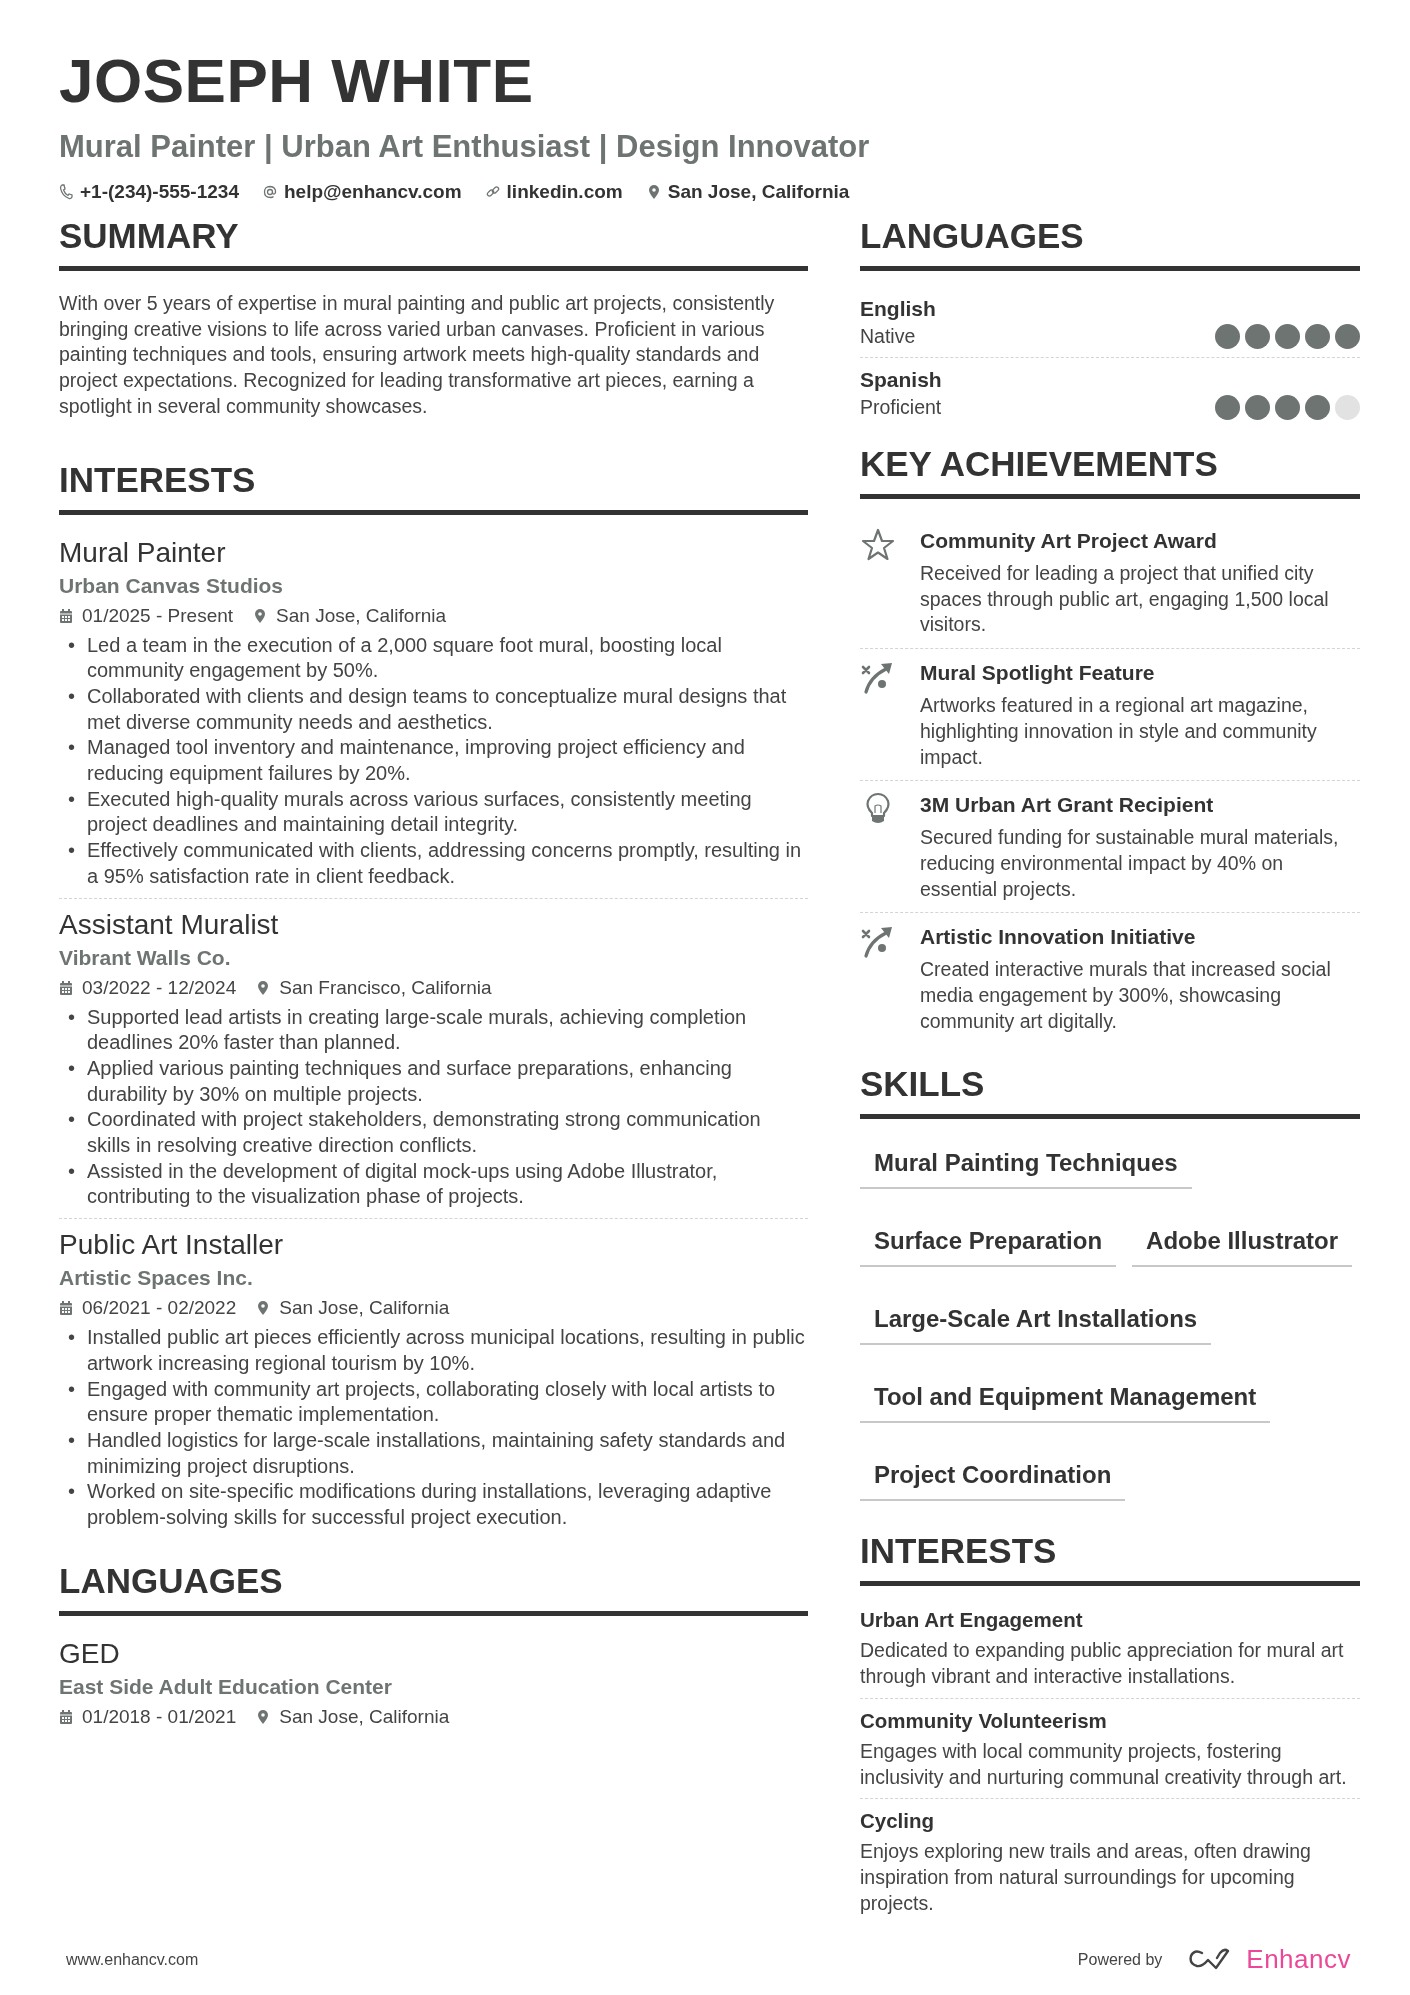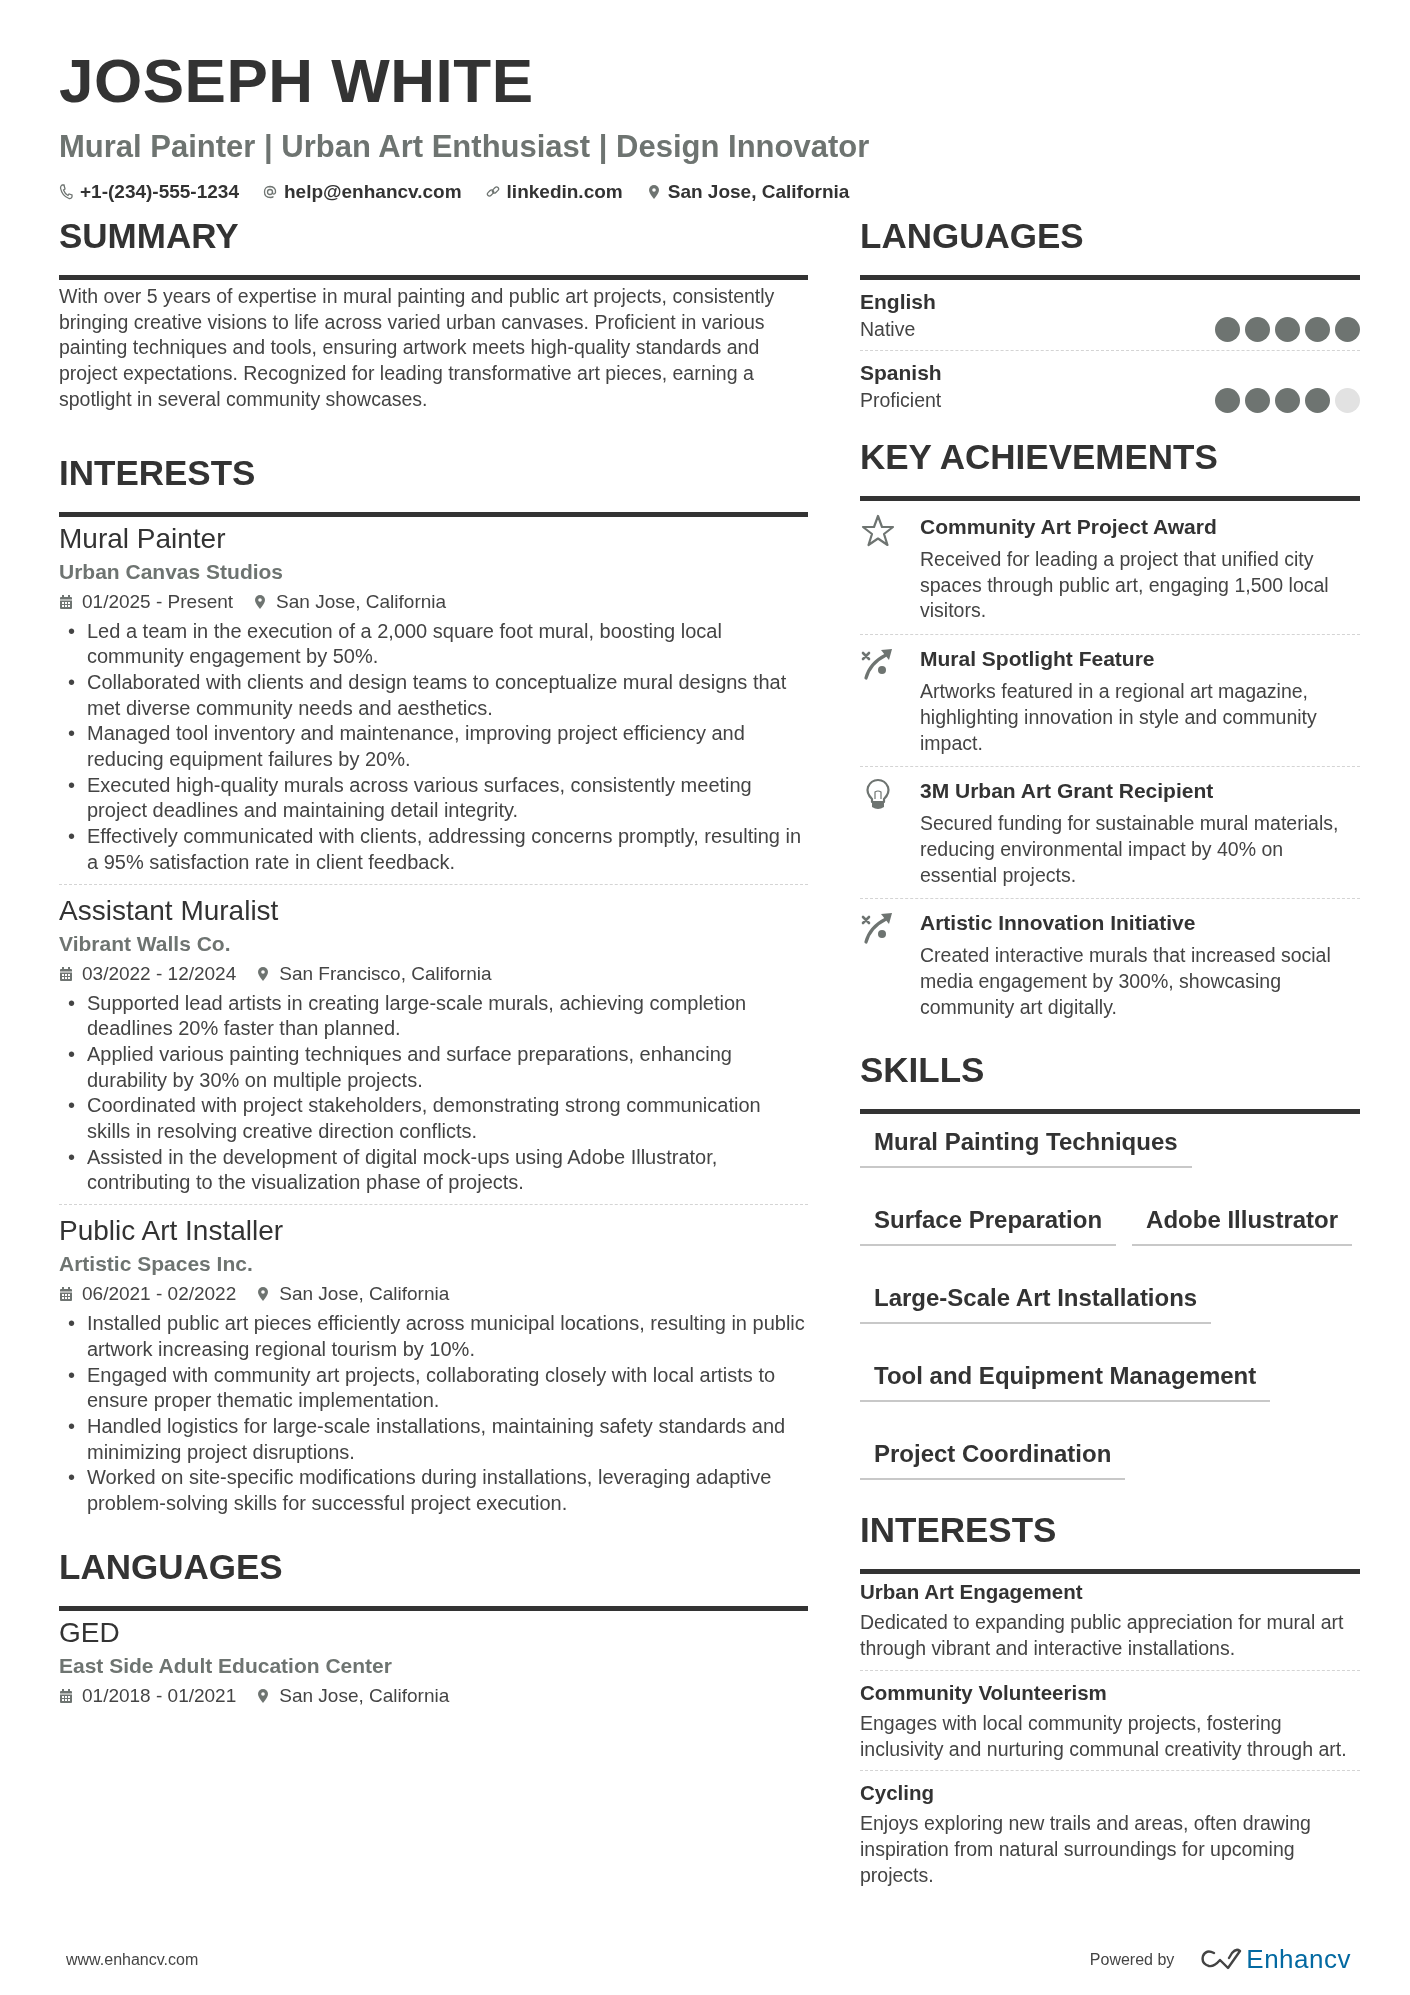--- a/index.html
+++ b/index.html
@@ -9,21 +9,21 @@
   .header { position: absolute; left: 59px; top: 46px; width: 1300px; }
   .name { font-size: 62px; font-weight: bold; color: #333; letter-spacing: 0.5px; line-height: 70px; }
   .title { font-size: 31px; font-weight: bold; color: #6e7471; line-height: 40px; margin-top: 11px; }
   .contacts { display: flex; gap: 24px; margin-top: 14px; font-size: 19px; font-weight: bold; color: #333; align-items: center; }
   .contact { display: flex; align-items: center; gap: 7px; }
   .contact svg { width: 14px; height: 16px; }
 
   .col-left { position: absolute; left: 59px; top: 214px; width: 749px; }
   .col-right { position: absolute; left: 860px; top: 214px; width: 500px; }
 
-  .sec-title { font-size: 35px; font-weight: bold; color: #333; line-height: 44px; border-bottom: 5px solid #333; padding-bottom: 17px; margin-bottom: 4px; }
+  .sec-title { font-size: 35px; font-weight: bold; color: #333; line-height: 44px; border-bottom: 5px solid #333; padding-bottom: 8px; margin-bottom: 20px; }
 
   .summary-text { font-size: 19.5px; line-height: 25.7px; color: #444; }
 
   .job { padding-bottom: 8px; }
   .job + .job { border-top: 1.5px dashed #d4d4d4; padding-top: 8px; }
   .job-role { font-size: 28px; color: #333; line-height: 36px; }
   .job-company { font-size: 21px; font-weight: bold; color: #6e7471; line-height: 30px; }
   .job-meta { display: flex; gap: 20px; font-size: 19px; color: #444; line-height: 30px; align-items: center; }
   .meta-item { display: flex; align-items: center; gap: 9px; }
   .meta-item svg { width: 14px; height: 16px; }
@@ -50,21 +50,21 @@
   .skill { font-size: 24px; font-weight: bold; color: #333; padding: 6px 14px 10px 14px; border-bottom: 2px solid #c8c8c8; line-height: 28px; }
   .skill-break { flex-basis: 100%; height: 0; }
 
   .interest { padding: 0 0 8px 0; }
   .interest + .interest { border-top: 1.5px dashed #d4d4d4; padding-top: 8px; }
   .int-title { font-size: 20.5px; font-weight: bold; color: #333; line-height: 28px; }
   .int-desc { font-size: 19.5px; line-height: 25.7px; color: #444; margin-top: 4px; }
 
   .footer { position: absolute; top: 1944px; left: 66px; width: 1285px; display: flex; justify-content: space-between; align-items: center; font-size: 16px; color: #444; }
   .footer-right { display: flex; align-items: center; gap: 26px; }
-  .brand { display: flex; align-items: center; gap: 0; font-size: 26px; color: #0369a1; letter-spacing: 0.5px; }
+  .brand { display: flex; align-items: center; gap: 12px; font-size: 26px; color: #ec4899; letter-spacing: 0.5px; }
 </style>
 </head>
 <body>
 
 <div class="header">
   <div class="name">JOSEPH WHITE</div>
   <div class="title">Mural Painter | Urban Art Enthusiast | Design Innovator</div>
   <div class="contacts">
     <div class="contact">
       <svg viewBox="0 0 14 16">

